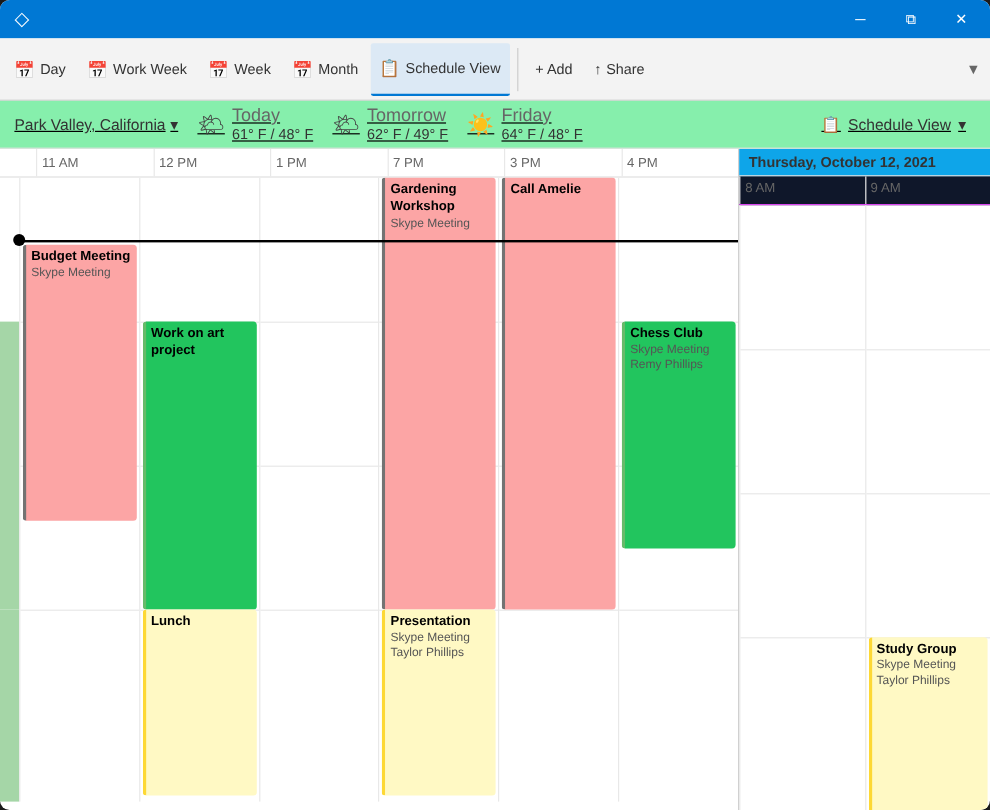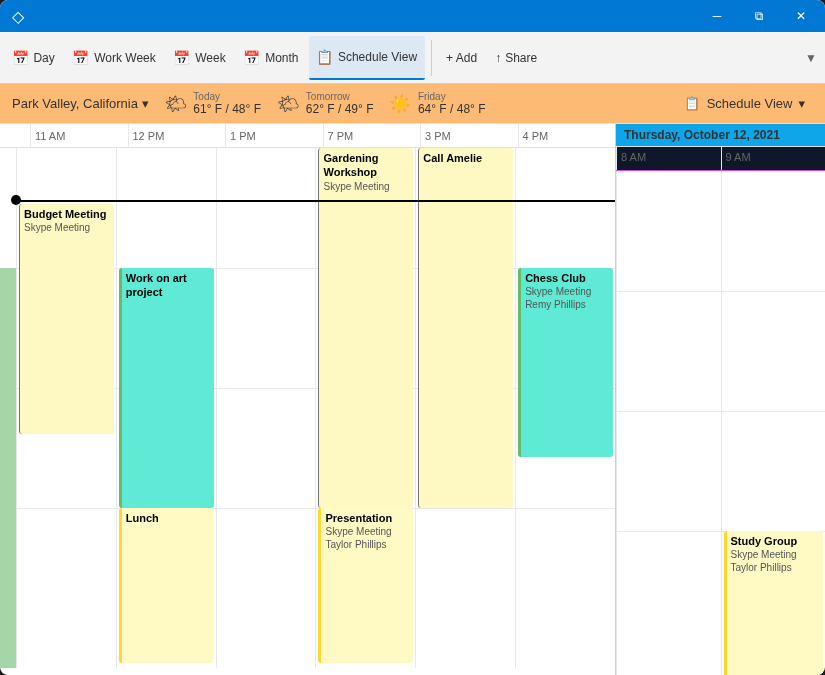--- a/index.html
+++ b/index.html
@@ -77,45 +77,46 @@
       background: #dce9f5;
       border-bottom: 2px solid #0078d4;
     }
     .toolbar-icon { font-size: 14px; }
     .toolbar-divider { width: 1px; height: 36px; background: #ccc; margin: 0 4px; }
     .toolbar-expand { margin-left: auto; cursor: pointer; font-size: 12px; color: #666; padding: 4px; }
 
     
     .weather-bar {
       height: 40px;
-      background: #fdba74;
+      background: #86efac;
       border-bottom: 1px solid #e0e0e0;
       display: flex;
       align-items: center;
       padding: 0 12px;
       gap: 16px;
       flex-shrink: 0;
+      text-decoration: underline;
     }
     .location-selector {
       display: flex;
       align-items: center;
       gap: 4px;
       font-size: 13px;
       color: #333;
       cursor: pointer;
     }
     .weather-item {
       display: flex;
       align-items: center;
       gap: 6px;
       font-size: 12px;
       color: #444;
     }
     .weather-icon { font-size: 18px; }
-    .weather-day { font-size: 10px; color: #666; }
+    .weather-day { font-size: 15px; color: #666; }
     .weather-temp { font-size: 12px; color: #333; }
     .view-selector {
       margin-left: auto;
       display: flex;
       align-items: center;
       gap: 6px;
       font-size: 13px;
       color: #333;
       cursor: pointer;
       padding: 4px 8px;
@@ -180,22 +181,22 @@
       left: 2px;
       right: 2px;
       border-radius: 3px;
       padding: 3px 4px;
       font-size: 11px;
       overflow: hidden;
       cursor: pointer;
     }
     .event-title { font-weight: 600; font-size: 11px; line-height: 1.3; }
     .event-sub { font-size: 10px; color: #555; line-height: 1.3; }
-    .event-blue { background: #fef9c3; border-left: 1px solid #737373; }
-    .event-green { background: #5eead4; border-left: 3px solid #66bb6a; }
+    .event-blue { background: #fca5a5; border-left: 3px solid #737373; }
+    .event-green { background: #22c55e; border-left: 3px solid #66bb6a; }
     .event-yellow { background: #fff9c4; border-left: 3px solid #fdd835; }
 
     
     .right-panel {
       width: 210px;
       border-left: 1px solid #d0d0d0;
       display: flex;
       flex-direction: column;
       flex-shrink: 0;
     }

